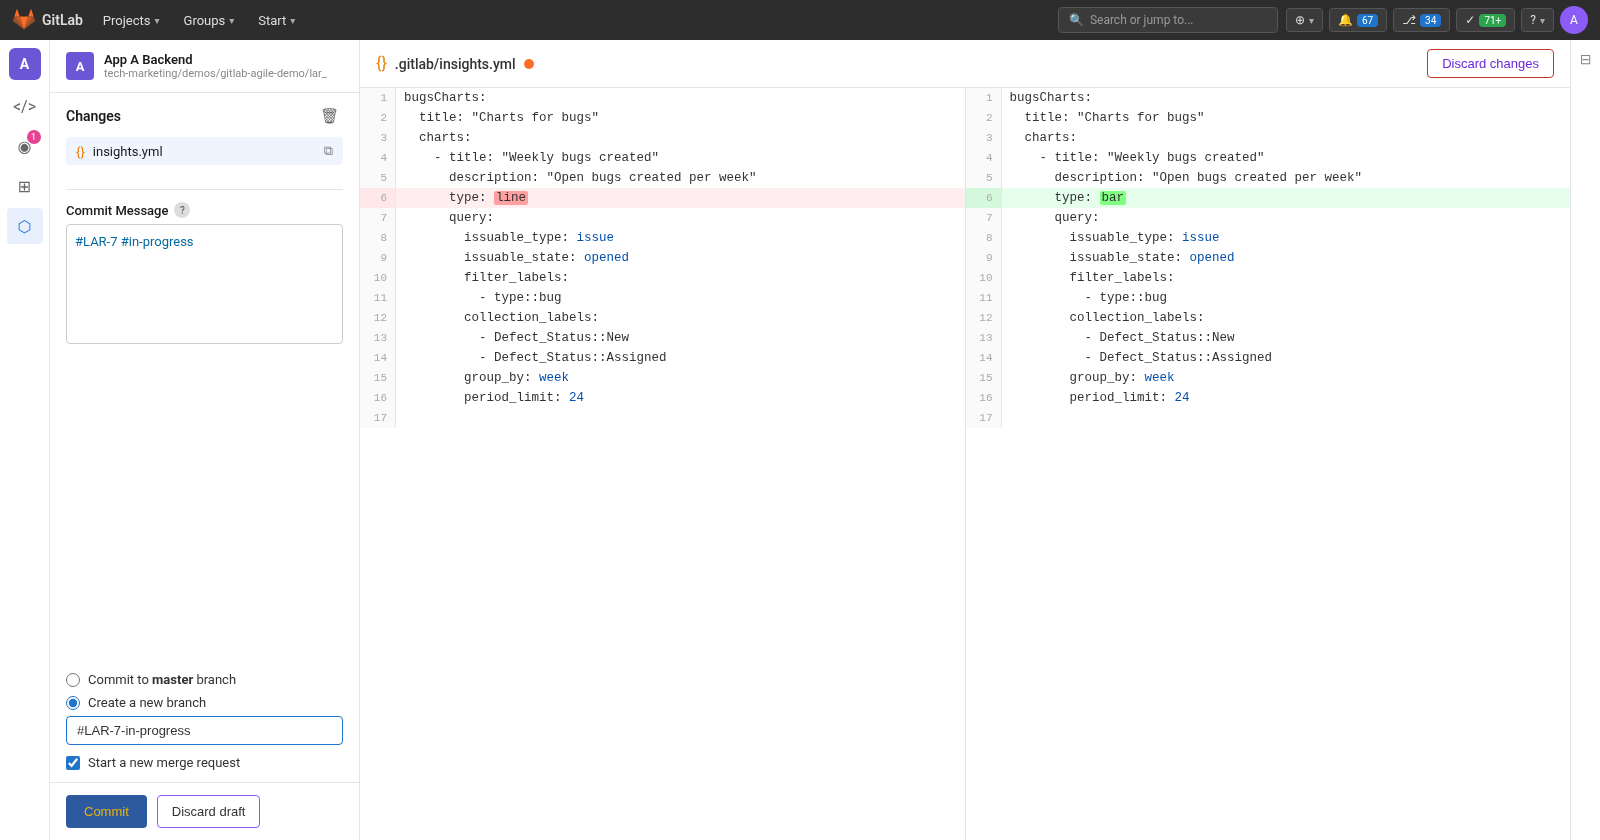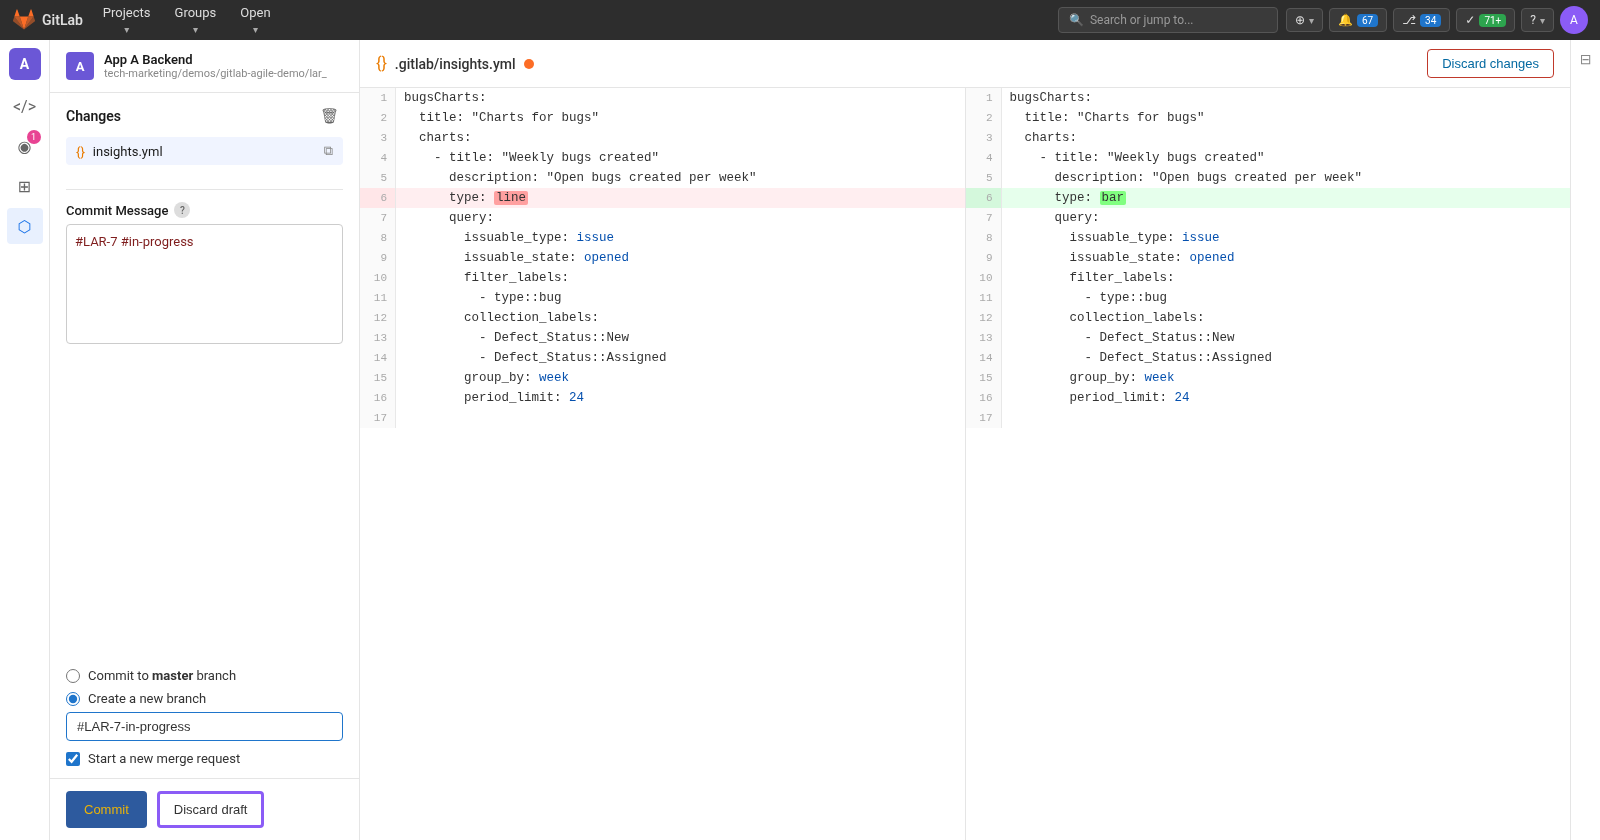--- a/index.html
+++ b/index.html
@@ -16,21 +16,20 @@
       position: fixed;
       top: 0; left: 0; right: 0;
       z-index: 100;
     }
     .gitlab-logo {
       display: flex; align-items: center; gap: 6px; color: #fc6d26; font-size: 18px; font-weight: bold; margin-right: 4px;
     }
     .nav-item {
       color: #ddd; font-size: 13px; padding: 4px 8px; cursor: pointer; display: flex; align-items: center; gap: 4px;
       border-radius: 4px;
-      flex-direction: column;
     }
     .nav-chevron { font-size: 10px; color: #aaa; }
     .nav-spacer { flex: 1; }
     .search-bar {
       background: #3a3a3a; border: 1px solid #555; border-radius: 4px; padding: 5px 10px; color: #ccc; font-size: 13px; width: 220px; display: flex; align-items: center; gap: 6px; cursor: pointer;
     }
     .search-bar span { color: #999; font-size: 12px; }
     .nav-badge-group { display: flex; align-items: center; gap: 6px; }
     .nav-icon-btn {
       background: #3a3a3a; border: 1px solid #555; border-radius: 4px; padding: 4px 8px; color: #ddd; font-size: 12px; cursor: pointer; display: flex; align-items: center; gap: 4px;
@@ -107,39 +106,39 @@
     .file-name { font-size: 13px; color: #1a1a1a; flex: 1; }
     .file-action { color: #888; font-size: 13px; }
 
     .divider { height: 1px; background: #e5e5e5; margin: 12px 16px; }
 
     
     .commit-section { padding: 0 16px; flex: 1; display: flex; flex-direction: column; overflow-y: auto; }
     .commit-label { font-size: 13px; font-weight: 500; color: #1a1a1a; margin-bottom: 6px; display: flex; align-items: center; gap: 6px; }
     .help-icon { width: 16px; height: 16px; border-radius: 50%; background: #ddd; color: #666; font-size: 10px; display: flex; align-items: center; justify-content: center; cursor: pointer; }
     .commit-textarea {
-      width: 100%; height: 120px; border: 1px solid #ccc; border-radius: 4px; padding: 8px; font-size: 13px; color: #7f1d1d; resize: none; font-family: inherit; line-height: 1.4;
+      width: 100%; height: 120px; border: 1px solid #ccc; border-radius: 4px; padding: 8px; font-size: 13px; color: #0369a1; resize: none; font-family: inherit; line-height: 1.4;
     }
 
     
     .branch-section { padding: 16px 16px 12px; }
     .radio-group { display: flex; flex-direction: column; gap: 8px; }
     .radio-item { display: flex; align-items: center; gap: 8px; font-size: 13px; color: #333; cursor: pointer; }
     .radio-item input[type="radio"] { accent-color: #1f75cb; cursor: pointer; width: 14px; height: 14px; }
     .branch-input {
       width: 100%; border: 1px solid #1f75cb; border-radius: 4px; padding: 6px 10px; font-size: 13px; color: #333; margin-top: 6px; outline: none; background: white;
     }
 
     .checkbox-item { display: flex; align-items: center; gap: 8px; font-size: 13px; color: #333; margin-top: 10px; cursor: pointer; }
     .checkbox-item input[type="checkbox"] { accent-color: #1f75cb; width: 14px; height: 14px; cursor: pointer; }
 
     
     .bottom-buttons { padding: 12px 16px; display: flex; gap: 10px; border-top: 1px solid #e5e5e5; }
     .btn-commit { background: #2d5a9e; color: #eab308; border: none; border-radius: 4px; padding: 8px 18px; font-size: 13px; font-weight: 500; cursor: pointer; }
-    .btn-discard { background: white; color: #333; border: 3px solid #8b5cf6; border-radius: 4px; padding: 8px 14px; font-size: 13px; cursor: pointer; }
+    .btn-discard { background: white; color: #333; border: 1px solid #8b5cf6; border-radius: 4px; padding: 8px 14px; font-size: 13px; cursor: pointer; }
 
     
     .diff-area {
       flex: 1;
       display: flex;
       flex-direction: column;
       overflow: hidden;
       background: #fff;
     }
 
@@ -151,21 +150,21 @@
       padding: 0 16px;
       justify-content: space-between;
       background: #fff;
     }
     .diff-file-path { display: flex; align-items: center; gap: 8px; font-size: 14px; color: #333; }
     .diff-file-icon { color: #e97b00; font-size: 16px; }
     .diff-file-name { font-weight: 500; }
     .diff-modified-dot { width: 10px; height: 10px; border-radius: 50%; background: #fc6d26; flex-shrink: 0; }
 
     .discard-btn {
-      background: white; color: #0369a1; border: 1px solid #c0392b; border-radius: 4px; padding: 6px 14px; font-size: 13px; cursor: pointer; font-weight: 500;
+      background: white; color: #6d28d9; border: 1px solid #c0392b; border-radius: 4px; padding: 6px 14px; font-size: 13px; cursor: pointer; font-weight: 500;
     }
 
     
     .diff-content {
       flex: 1;
       display: flex;
       overflow-y: auto;
       font-family: 'Courier New', Courier, monospace;
       font-size: 12.5px;
     }
@@ -230,21 +229,21 @@
   </div>
   <div class="nav-item">
     <span>Projects</span>
     <span class="nav-chevron">▾</span>
   </div>
   <div class="nav-item">
     <span>Groups</span>
     <span class="nav-chevron">▾</span>
   </div>
   <div class="nav-item">
-    <span>Open</span>
+    <span>Start</span>
     <span class="nav-chevron">▾</span>
   </div>
   <div class="nav-spacer"></div>
   <div class="search-bar">
     <span>🔍</span>
     <span>Search or jump to...</span>
   </div>
   <div class="nav-badge-group">
     <div class="nav-icon-btn">
       <span>⊕</span>

